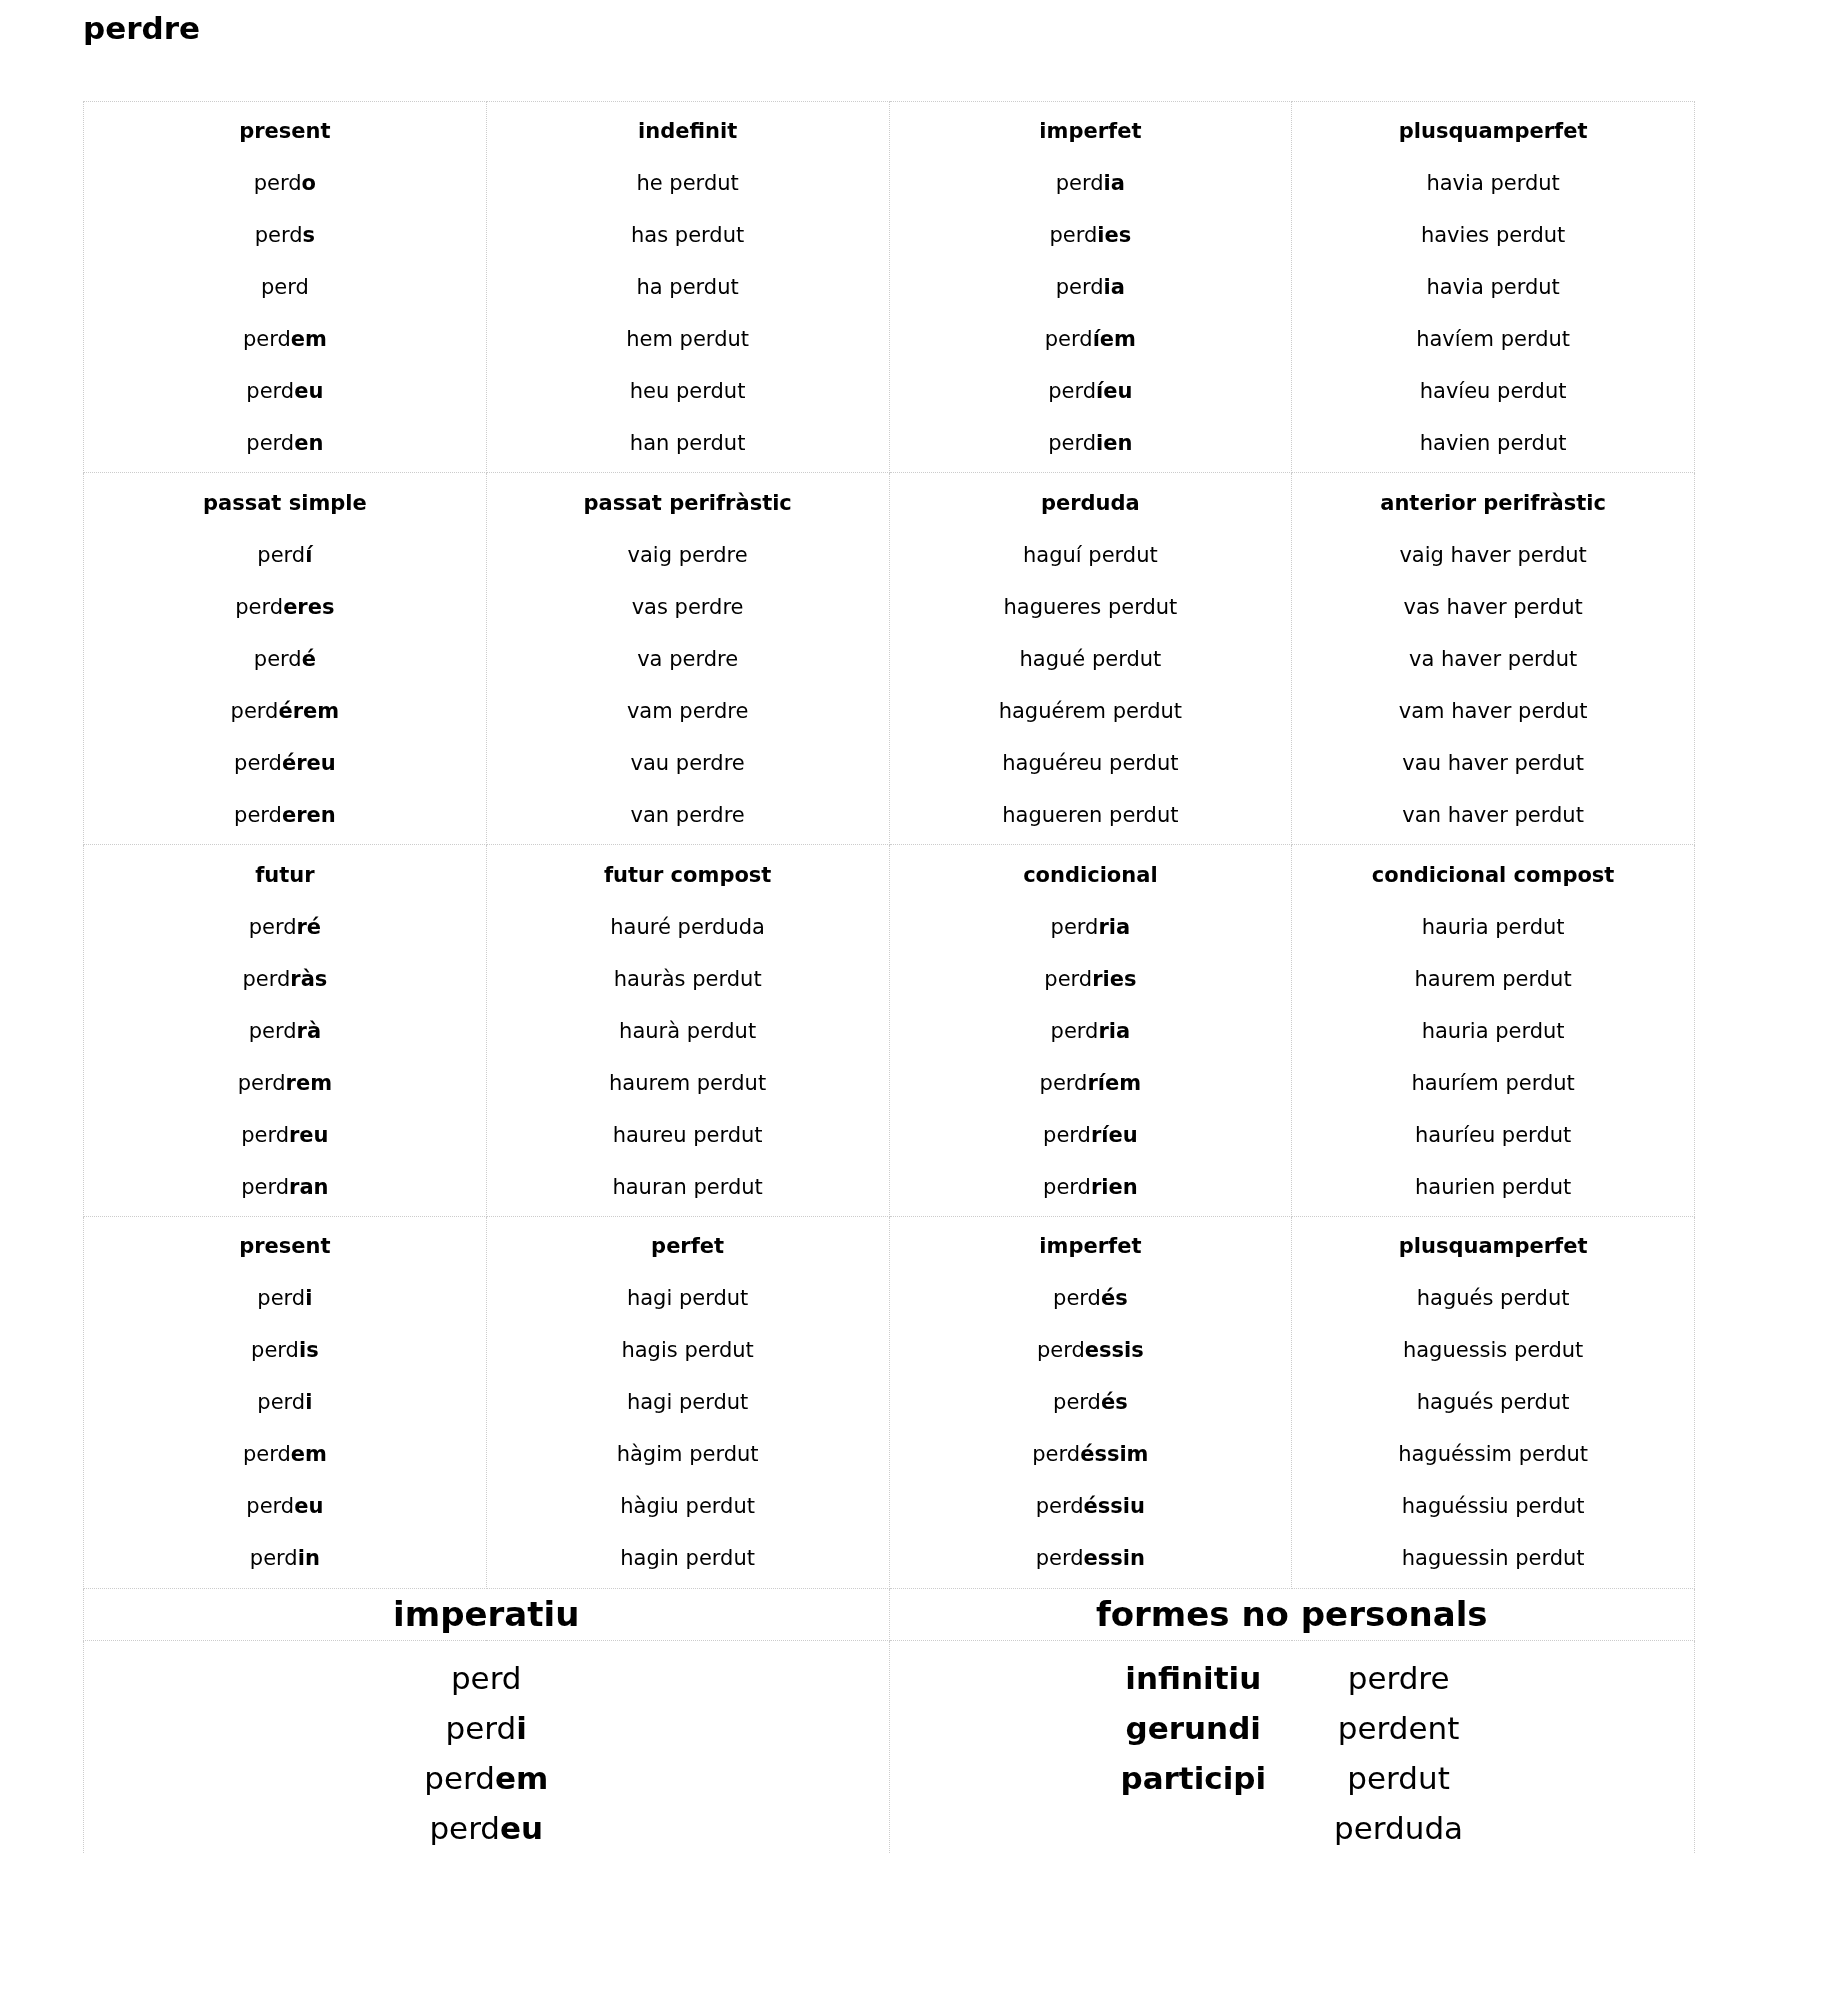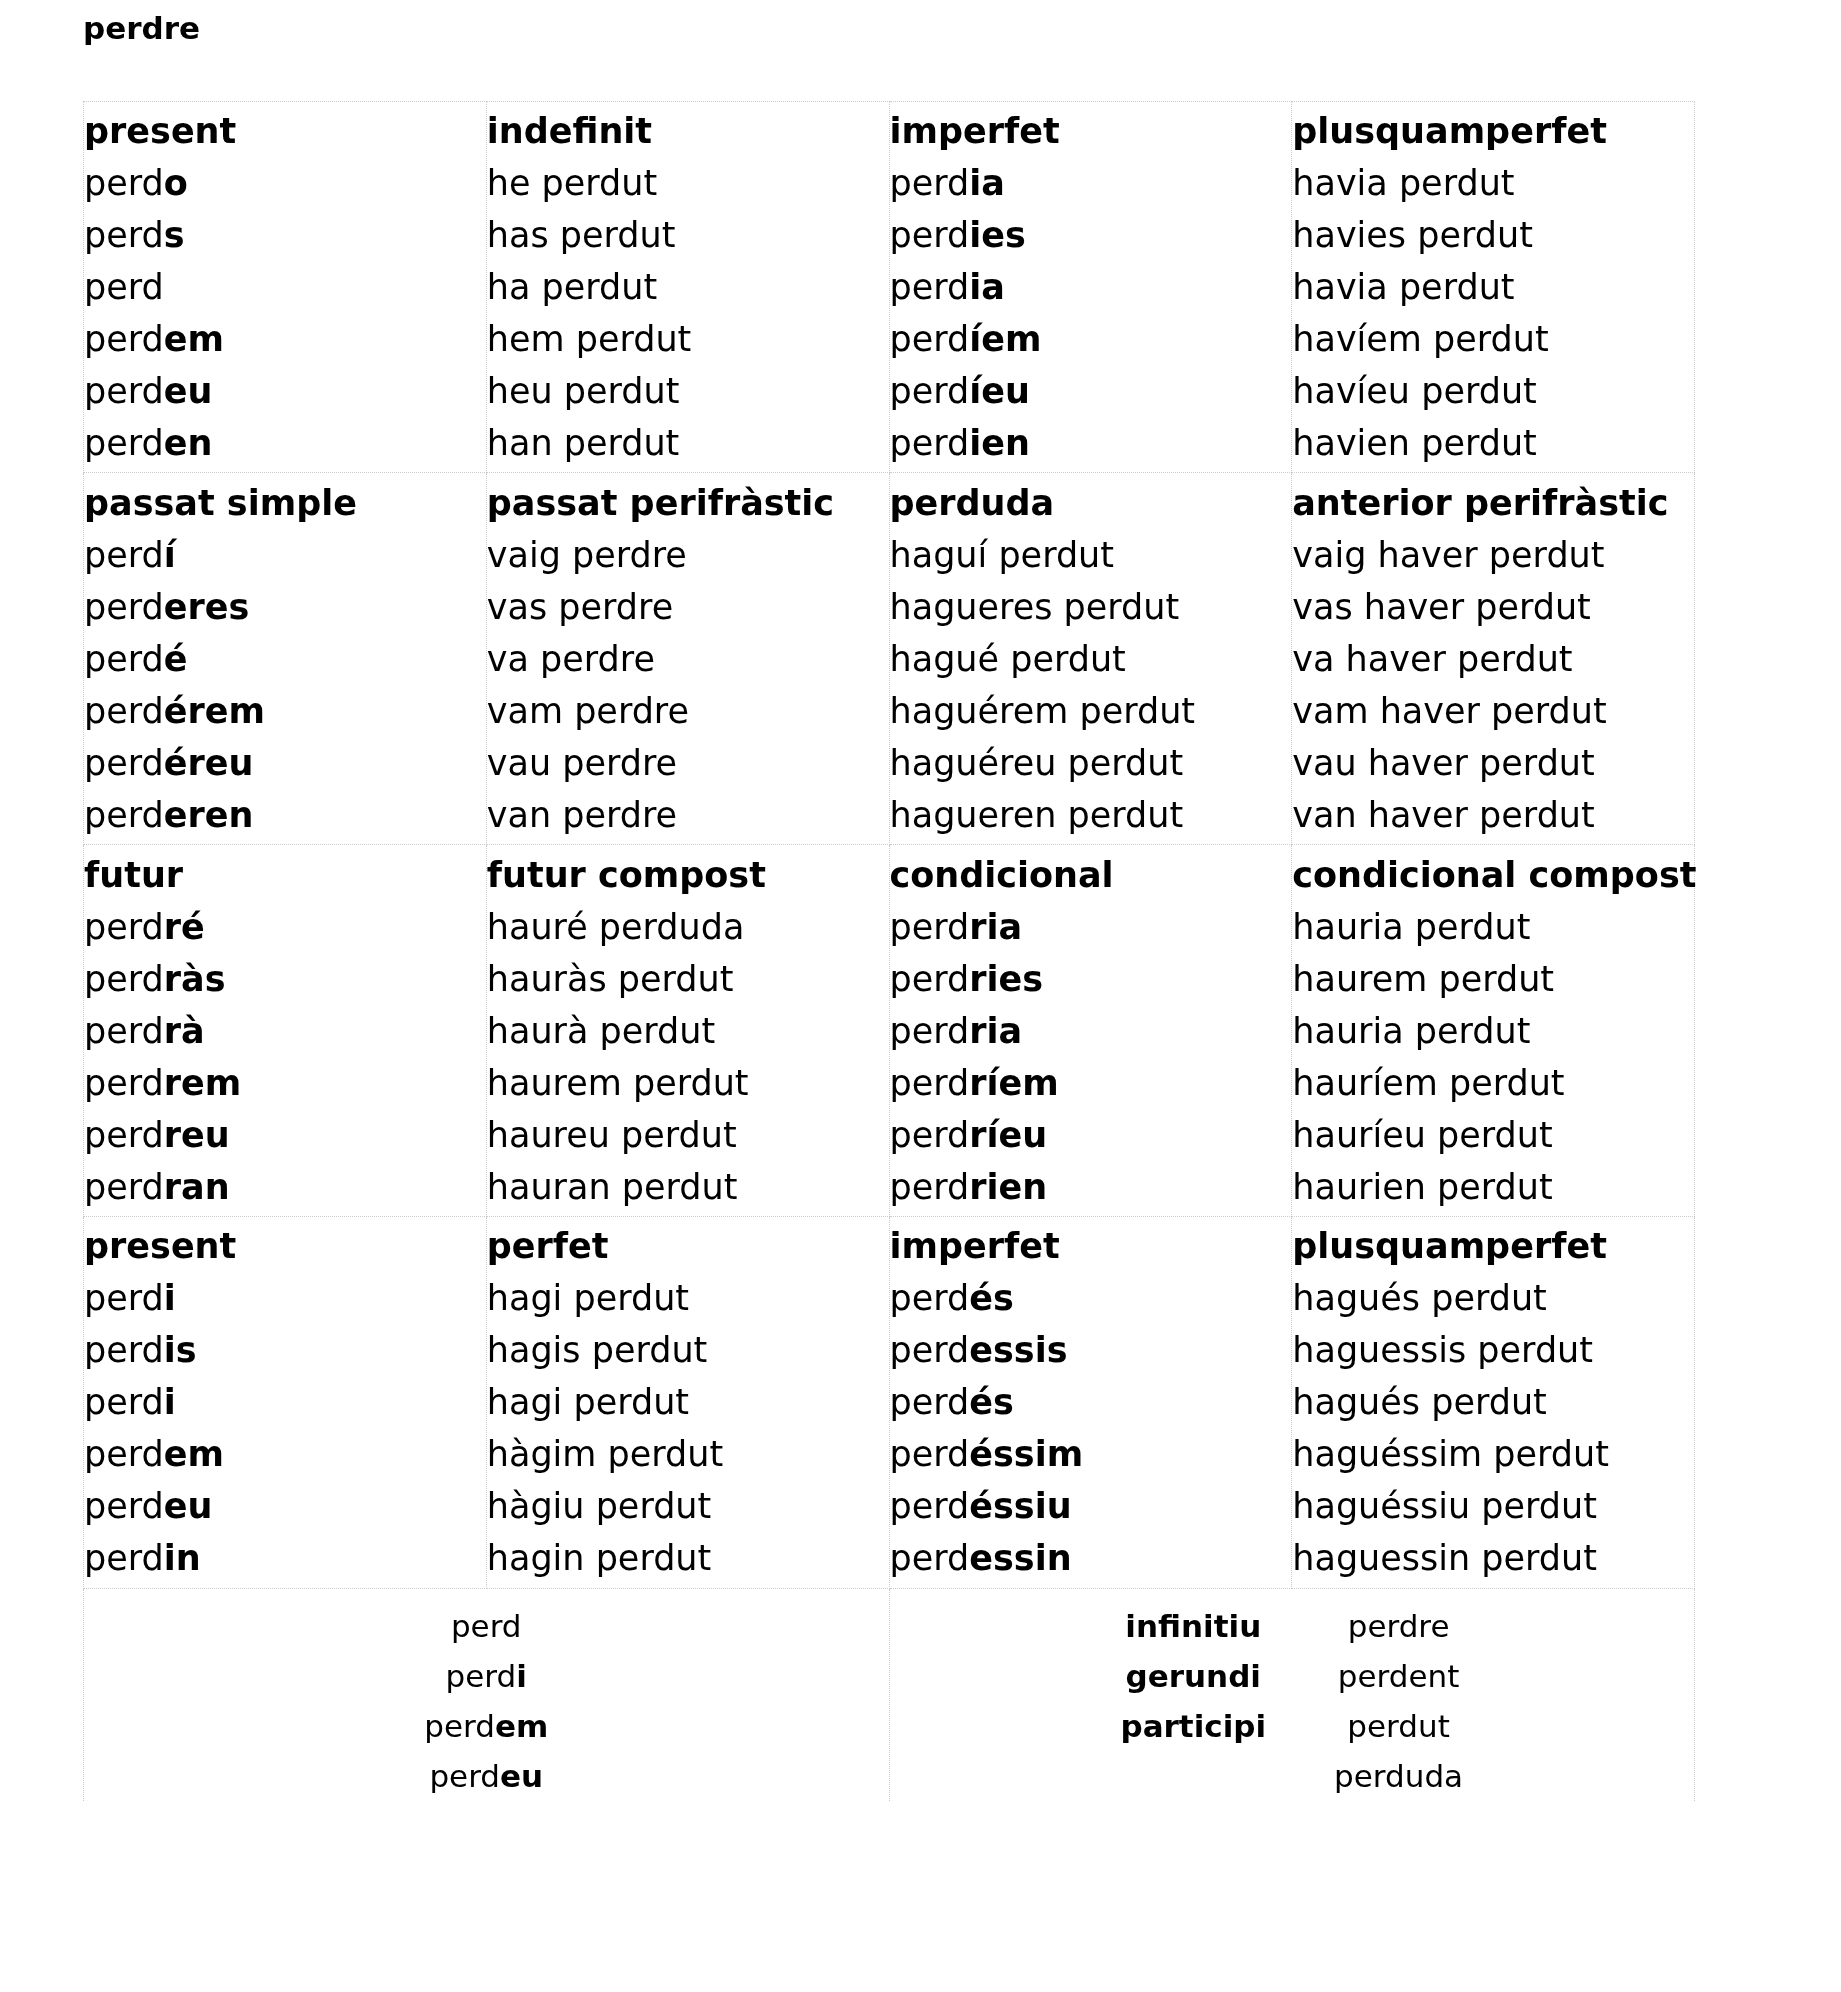--- a/index.html
+++ b/index.html
@@ -41,21 +41,22 @@
   table.conj tr.last-row td{border-bottom:none;}
   .band-cell{
     text-align:center;
     font-weight:bold;
     font-size:34px;
     height:52px;
     vertical-align:middle !important;
     line-height:49px;
   }
   .block-cell{
-    font-size:35px;
+    text-align:center;
+    font-size:21px;
     padding:3.4px 0 !important;
   }
   .line{
     height:52px;
     line-height:52px;
     white-space:nowrap;
   }
   .tense-header{font-weight:bold;}
   b{font-weight:bold;}
   .bottom-body-cell{
@@ -244,20 +245,24 @@
           <td class="block-cell">
             <div class="line tense-header">plusquamperfet</div>
             <div class="line"><span>hagués perdut</span></div>
             <div class="line"><span>haguessis perdut</span></div>
             <div class="line"><span>hagués perdut</span></div>
             <div class="line"><span>haguéssim perdut</span></div>
             <div class="line"><span>haguéssiu perdut</span></div>
             <div class="line"><span>haguessin perdut</span></div>
           </td>
         </tr>
+        <tr>
+          <td class="band-cell" colspan="2">imperatiu</td>
+          <td class="band-cell" colspan="2">formes no personals</td>
+        </tr>
         <tr class="last-row">
           <td class="bottom-body-cell" colspan="2">
             <div class="bot-line"><span>perd</span></div>
             <div class="bot-line"><span>perd</span><b>i</b></div>
             <div class="bot-line"><span>perd</span><b>em</b></div>
             <div class="bot-line"><span>perd</span><b>eu</b></div>
           </td>
           <td class="bottom-body-cell" colspan="2">
             <div class="np-grid">
               <div class="np-label">infinitiu</div>

